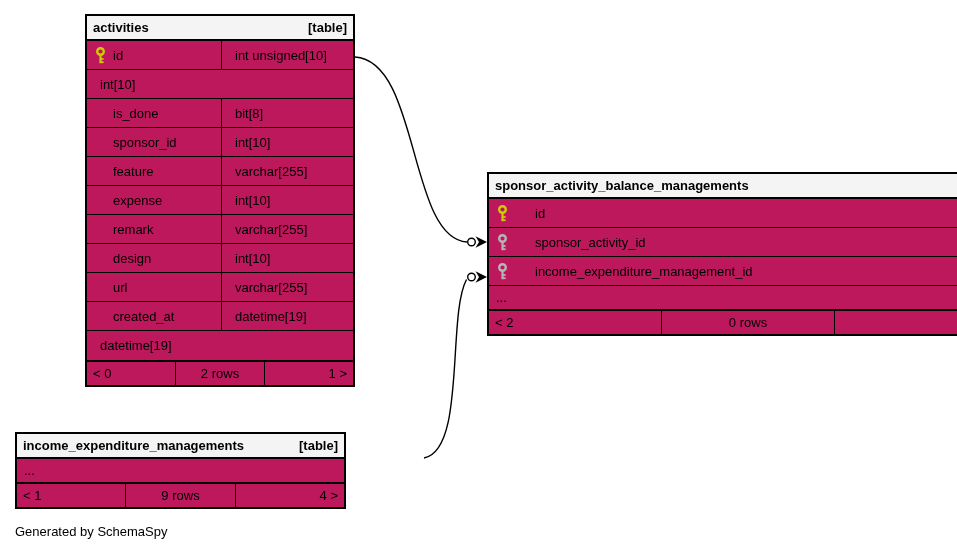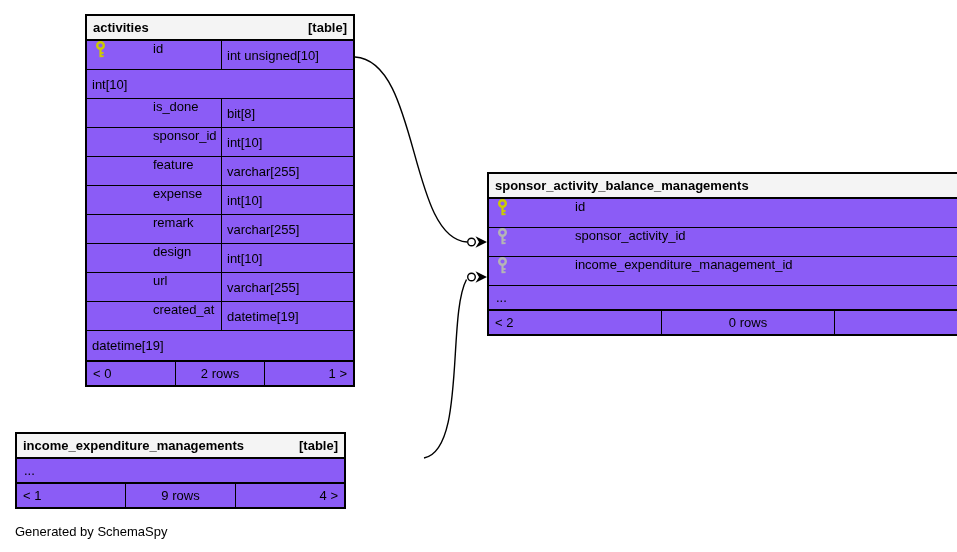--- a/index.html
+++ b/index.html
@@ -14,42 +14,42 @@
     overflow:hidden;
   }
   :root {
     --header-bg:#f4f4f4;
     --pk:#cccc00;
     --fk:#b5b5b5;
     --line:#000000;
   }
   .db-table {
     position:absolute;
-    background:#8b5cf6;
+    background:#be185d;
     border:2px solid #000;
   }
   .tbl-header {
     display:flex; justify-content:space-between; align-items:center;
     background:var(--header-bg);
     border-bottom:2px solid #000;
     height:25px;
     padding:0 6px;
   }
   .tbl-title { font-weight:bold; }
   .tbl-tag { font-weight:bold; }
   .col-row {
     display:flex; align-items:stretch;
     height:29px;
     border-bottom:1px solid #000;
   }
   .tbl-body .col-row:last-child,
   .tbl-body .ellipsis-row:last-child { border-bottom:none; }
-  .cell-name { display:flex; align-items:flex-start; padding-left:8px;gap:40px; }
+  .cell-name { display:flex; align-items:center; padding-left:8px; }
   .t-activities .cell-name { width:135px; border-right:1px solid #000; }
-  .cell-type { flex:1; display:flex; align-items:center; padding-left:5px; }
+  .cell-type { flex:1; display:flex; align-items:center; padding-left:5px;margin-left:8px; }
   .keyspot { width:18px; display:inline-flex; align-items:center; flex:none; }
   .wide .keyspot { width:38px; }
   .ellipsis-row {
     height:23px; display:flex; align-items:center;
     padding-left:7px;
     border-bottom:1px solid #000;
   }
   .tbl-footer {
     display:flex; align-items:stretch;
     border-top:2px solid #000;

